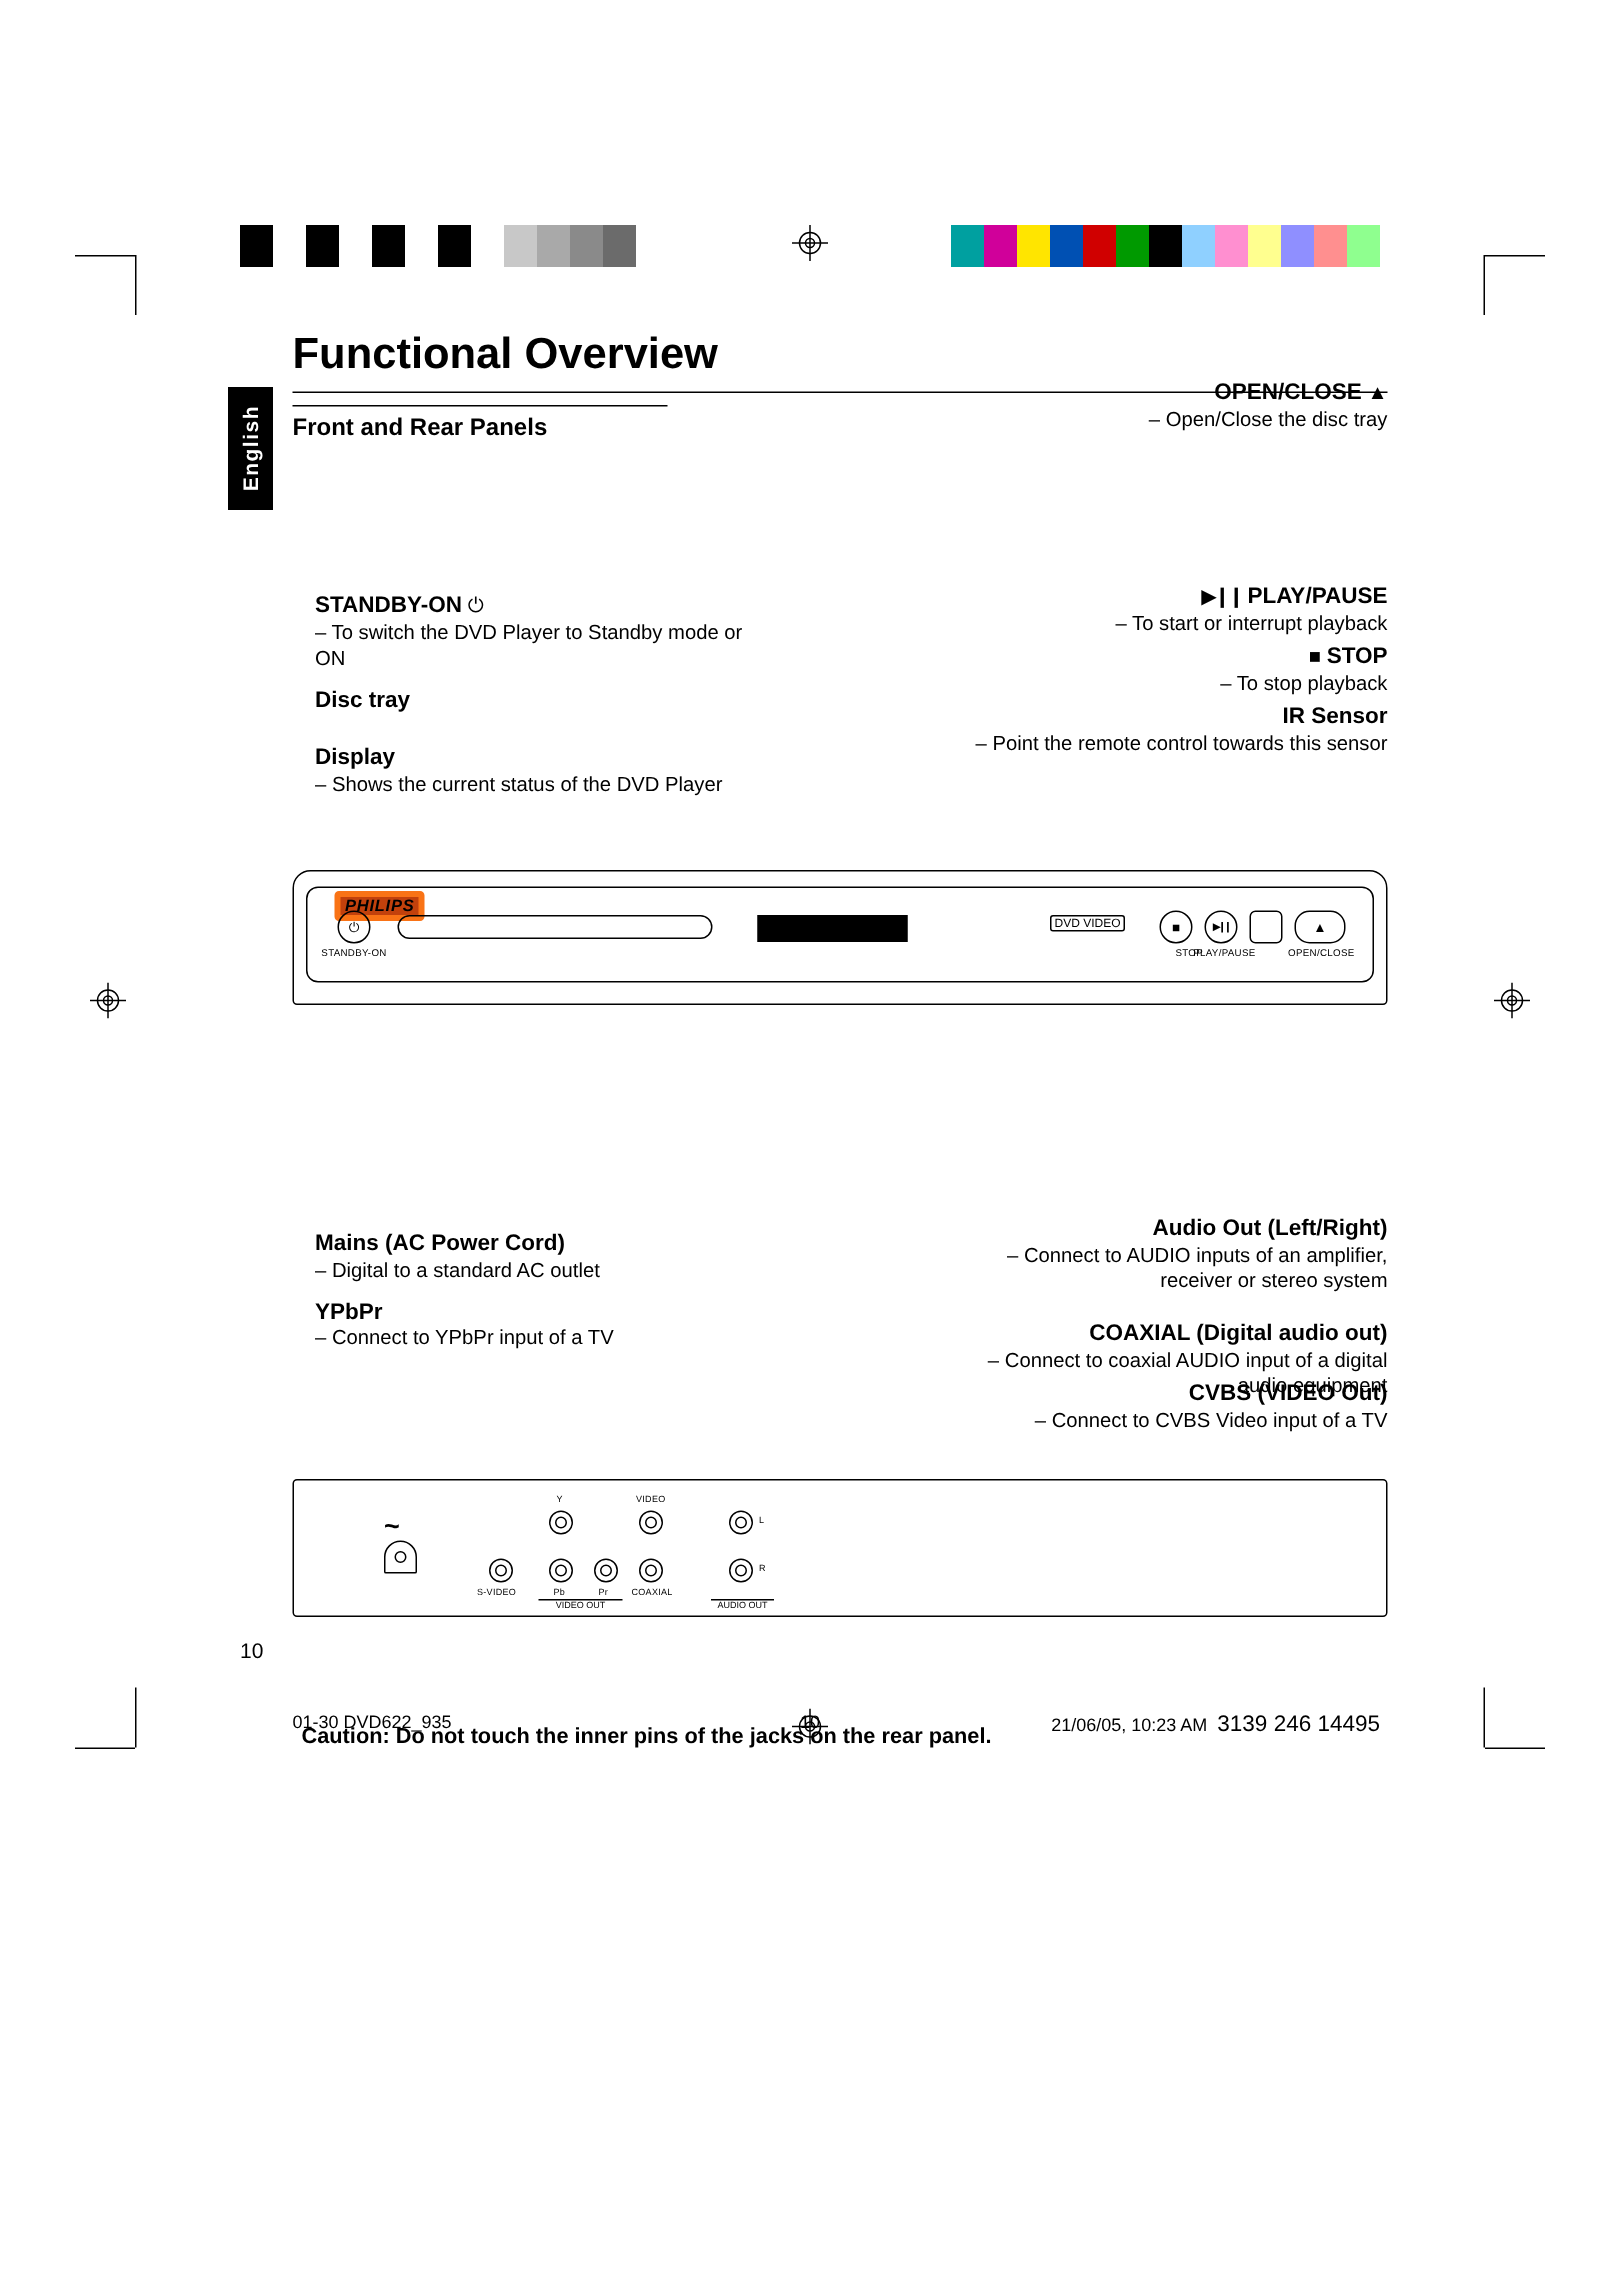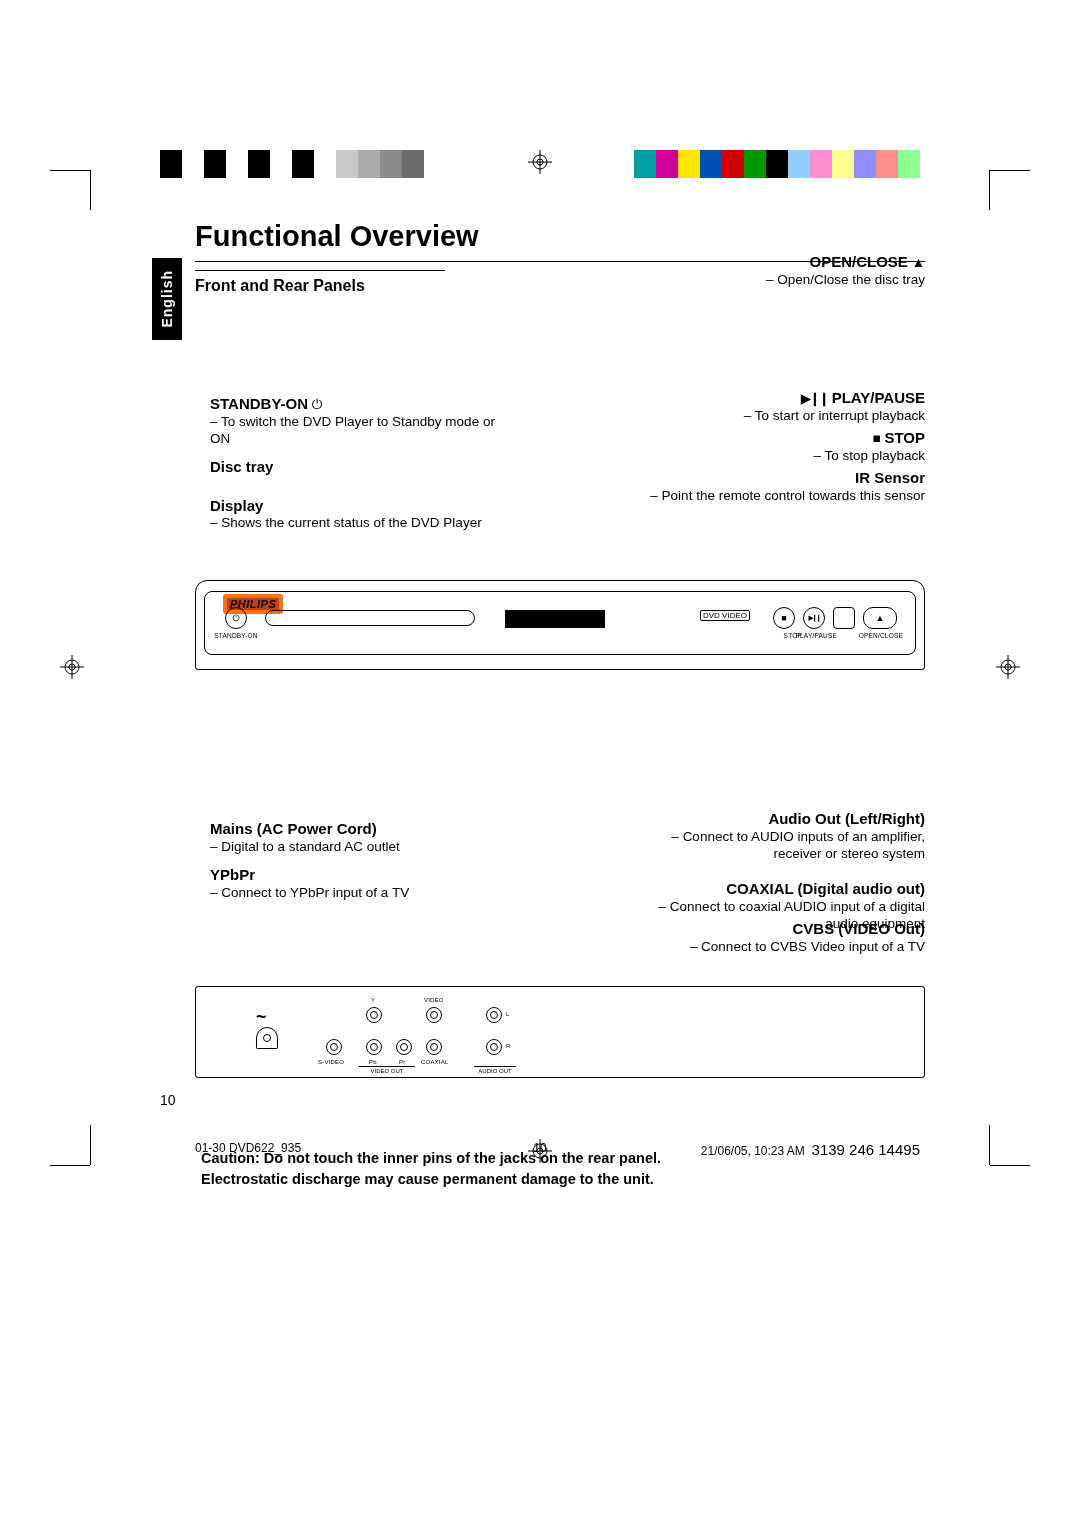--- a/index.html
+++ b/index.html
@@ -388,21 +388,20 @@
     <span class="jlabel" style="left:225px; top:72px">COAXIAL</span>
     <span class="jack al"></span>
     <span class="jlabel" style="left:310px; top:24px">L</span>
     <span class="jack ar"></span>
     <span class="jlabel" style="left:310px; top:56px">R</span>
     <span class="jgroup" style="left:278px; top:79px; width:42px">AUDIO OUT</span>
   </div>
 
   <div class="caution">
     <span>Caution: Do not touch the inner pins of the jacks on the rear panel.</span><br>
-    <span>Electrostatic discharge may cause permanent damage to the unit.</span>
   </div>
 </div>
 
 <div class="page-num-main">10</div>
 
 <div class="footer">
   <span class="imprint-l">01-30 DVD622_935</span>
   <span class="imprint-c">10</span>
   <span class="reg-mark-f">
     <svg class="reg-mark" viewBox="0 0 24 24">

